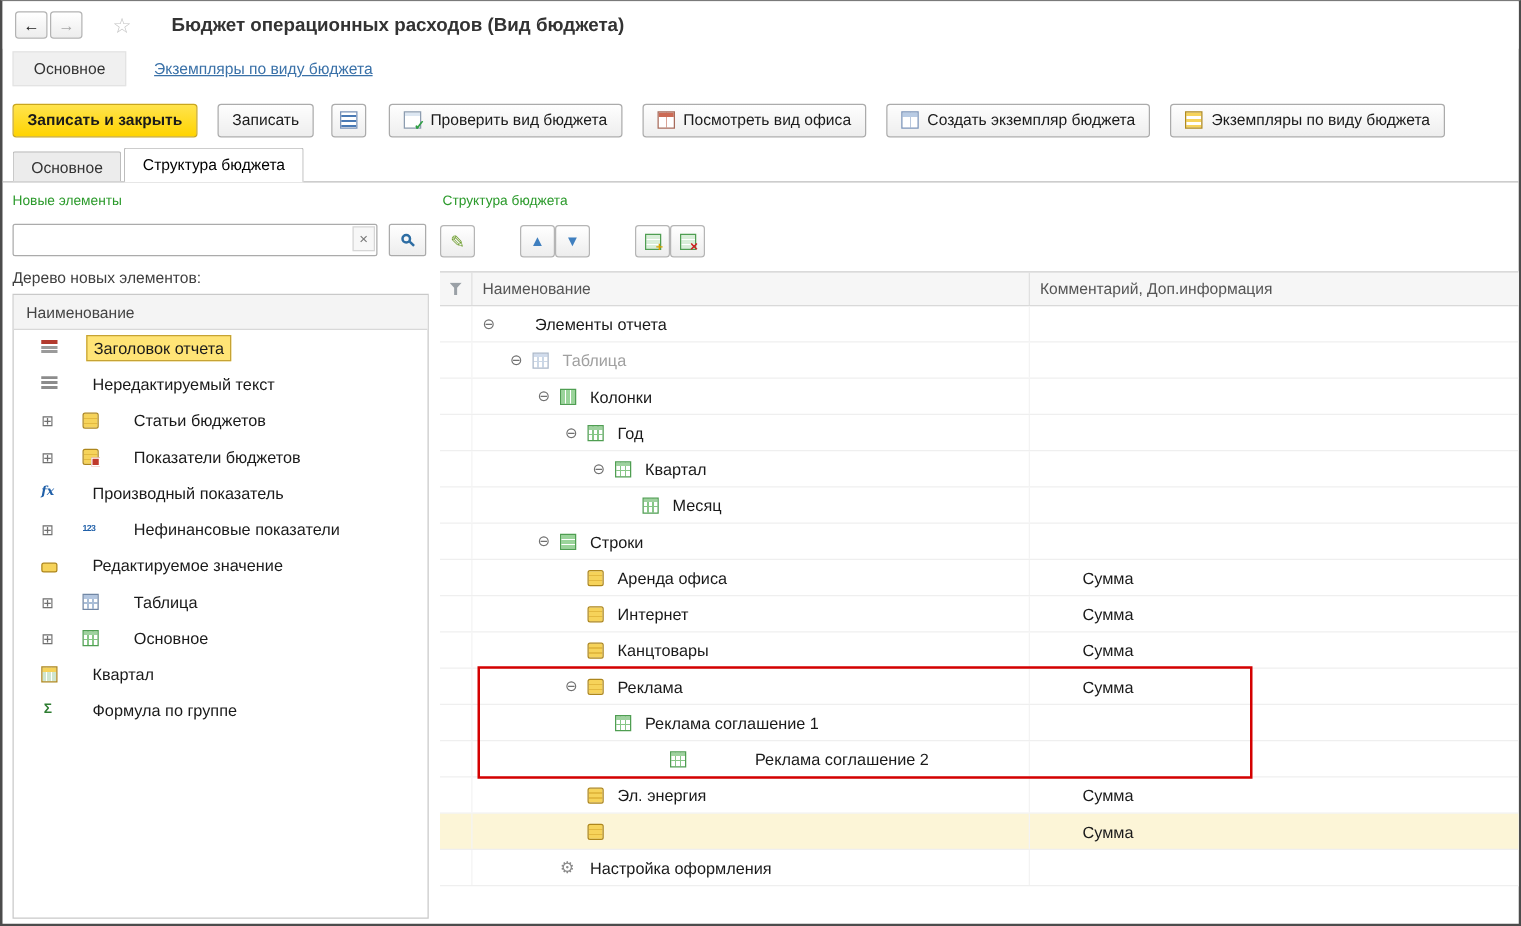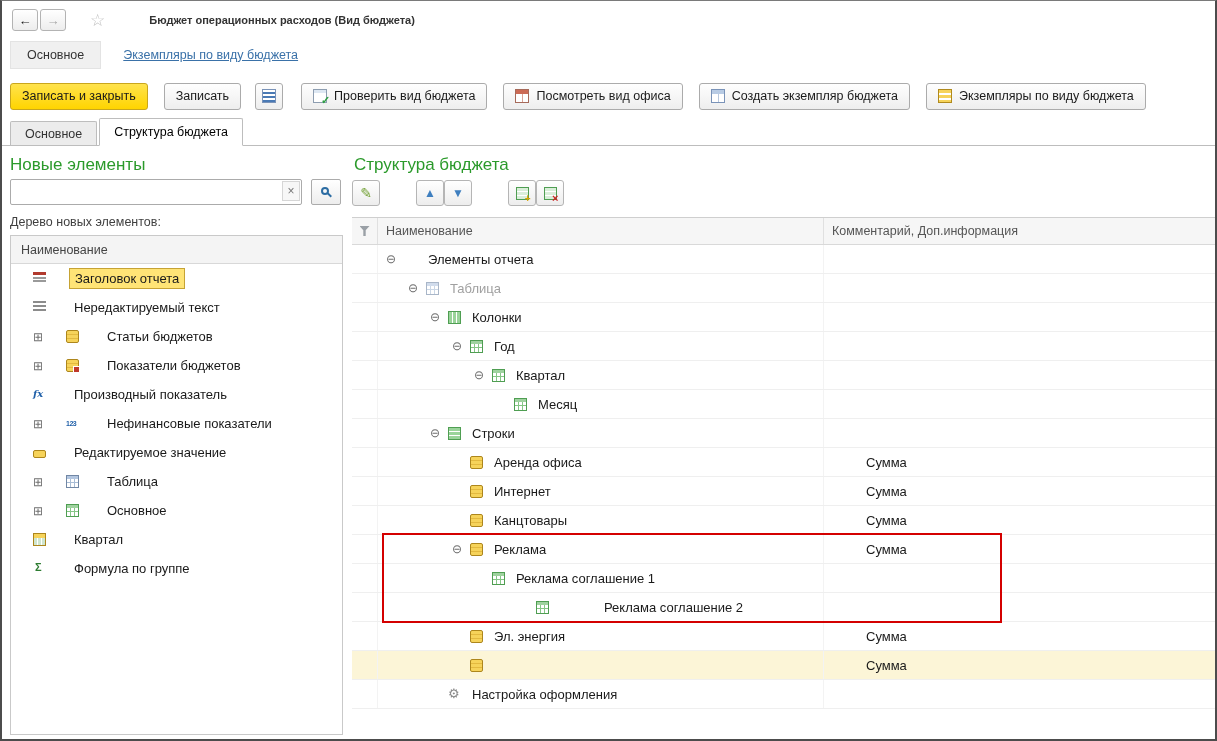--- a/index.html
+++ b/index.html
@@ -8,51 +8,51 @@
     position:relative;width:1217px;height:741px;background:#fff;
     border:2px solid #4c4c4c;border-top:1px solid #7a7a7a;
     font-family:"Liberation Sans",sans-serif;font-size:13px;color:#1a1a1a;overflow:hidden;
   }
   
   .titlebar{position:absolute;left:0;top:0;right:0;height:38px;display:flex;align-items:center;padding-left:10px;background:#fff;}
   .navbtn{width:26px;height:22px;border:1px solid #b3b3b3;border-radius:3px;background:linear-gradient(#fff,#ededed);
     display:flex;align-items:center;justify-content:center;font-size:13px;margin-right:2px;cursor:default;}
   .navbtn.fwd{color:#a7a7a7;}
   .star{font-size:17px;color:#c2c2c2;margin:0 0 0 22px;}
-  .wtitle{margin-left:44px;font-size:11px;font-weight:bold;color:#333;}
+  .wtitle{margin-left:32px;font-size:15px;font-weight:bold;color:#333;}
   
   .navrow{position:absolute;left:0;top:38px;right:0;height:32px;display:flex;align-items:center;padding-left:8px;}
   .navchip{background:#f0f0f0;border:1px solid #e3e3e3;height:28px;display:flex;align-items:center;padding:0 16px;color:#333;font-size:12.5px;}
   .navlink{margin-left:22px;color:#3a71a8;text-decoration:underline;font-size:12.5px;cursor:pointer;}
   
   .cmdbar{position:absolute;left:0;top:76px;right:0;height:38px;display:flex;align-items:center;padding-left:8px;}
   .btn{height:27px;border:1px solid #ababab;border-radius:3px;background:linear-gradient(#fefefe,#eeeeee);
     display:inline-flex;align-items:center;padding:0 11px;font-size:12.5px;color:#1a1a1a;cursor:default;white-space:nowrap;}
-  .btn.primary{background:linear-gradient(#ffe34d,#ffd400);border-color:#c9a61d;font-weight:normal;}
+  .btn.primary{background:linear-gradient(#ffe34d,#ffd400);border-color:#c9a61d;font-weight:bold;}
   .btn.iconic{width:28px;padding:0;justify-content:center;}
   .sp16{width:16px;flex:none;} .sp14{width:14px;flex:none;} .sp18{width:18px;flex:none;}
   .tbi{width:14px;height:14px;margin-right:7px;position:relative;flex:none;}
   .tbi-check{border:1px solid #8d9db0;background:linear-gradient(#dde7f2 0 3px,#fff 3px);}
   .tbi-check::after{content:"✓";position:absolute;right:-4px;bottom:-5px;color:#2f9e44;font-weight:bold;font-size:11px;}
   .tbi-report{border:1px solid #a66a5a;background-color:#fff;background-image:
      linear-gradient(to bottom,#cc6a55 0 4px,transparent 4px),
      linear-gradient(to right,transparent 0 6px,#d9a396 6px 7px,transparent 7px);}
   .tbi-create{border:1px solid #7a93b8;background-color:#fff;background-image:
      linear-gradient(to bottom,#b8cbe4 0 4px,transparent 4px),
      linear-gradient(to right,transparent 0 6px,#b9c8dd 6px 7px,transparent 7px);}
   .tbi-instances{border:1px solid #b08a1e;background:repeating-linear-gradient(to bottom,#f6d35a 0 3px,#fff 3px 5px);}
   .tbi-list{border:1px solid #7a93b8;background:linear-gradient(#fff 0 2px,#4a7ab5 2px 4px,#fff 4px 6px,#4a7ab5 6px 8px,#fff 8px 10px,#4a7ab5 10px 12px,#fff 12px);margin-right:0;}
   
   .tabstrip{position:absolute;left:0;top:114px;right:0;height:31px;display:flex;align-items:flex-end;padding-left:8px;border-bottom:1px solid #bdbdbd;}
   .tab{height:24px;display:flex;align-items:center;padding:0 14px;background:#ececec;border:1px solid #bdbdbd;border-bottom:none;
     border-radius:2px 2px 0 0;margin-right:2px;font-size:12.5px;color:#333;cursor:default;}
   .tab.active{height:28px;background:#fff;margin-bottom:-1px;border-bottom:1px solid #fff;color:#000;}
   
   .leftpanel{position:absolute;left:8px;top:150px;width:333px;bottom:4px;}
-  .ptitle{font-size:17px;color:#2b9a2b;}
+  .ptitle{font-size:11px;color:#2b9a2b;}
   .lp-title{position:absolute;left:0;top:4px;}
   .lp-search{position:absolute;left:0;top:28px;right:0;height:26px;display:flex;}
   .searchwrap{position:relative;width:292px;height:26px;}
   .searchwrap input{width:100%;height:26px;border:1px solid #ababab;border-radius:2px;padding:0 22px 0 6px;font:13px "Liberation Sans",sans-serif;outline:none;}
   .clearx{position:absolute;right:2px;top:2px;width:18px;height:20px;border:1px solid #d6d6d6;background:#f7f7f7;
     display:flex;align-items:center;justify-content:center;font-size:12px;color:#777;cursor:pointer;}
   .magbtn{width:30px;height:26px;margin-left:9px;border:1px solid #ababab;border-radius:2px;background:linear-gradient(#fff,#ededed);
     display:flex;align-items:center;justify-content:center;cursor:pointer;}
   .mag{position:relative;width:8px;height:8px;border:2px solid #2d6da3;border-radius:50%;display:inline-block;margin:0 3px 3px 0;}
   .mag::after{content:"";position:absolute;width:5px;height:2px;background:#2d6da3;transform:rotate(45deg);right:-5px;bottom:-3px;}

